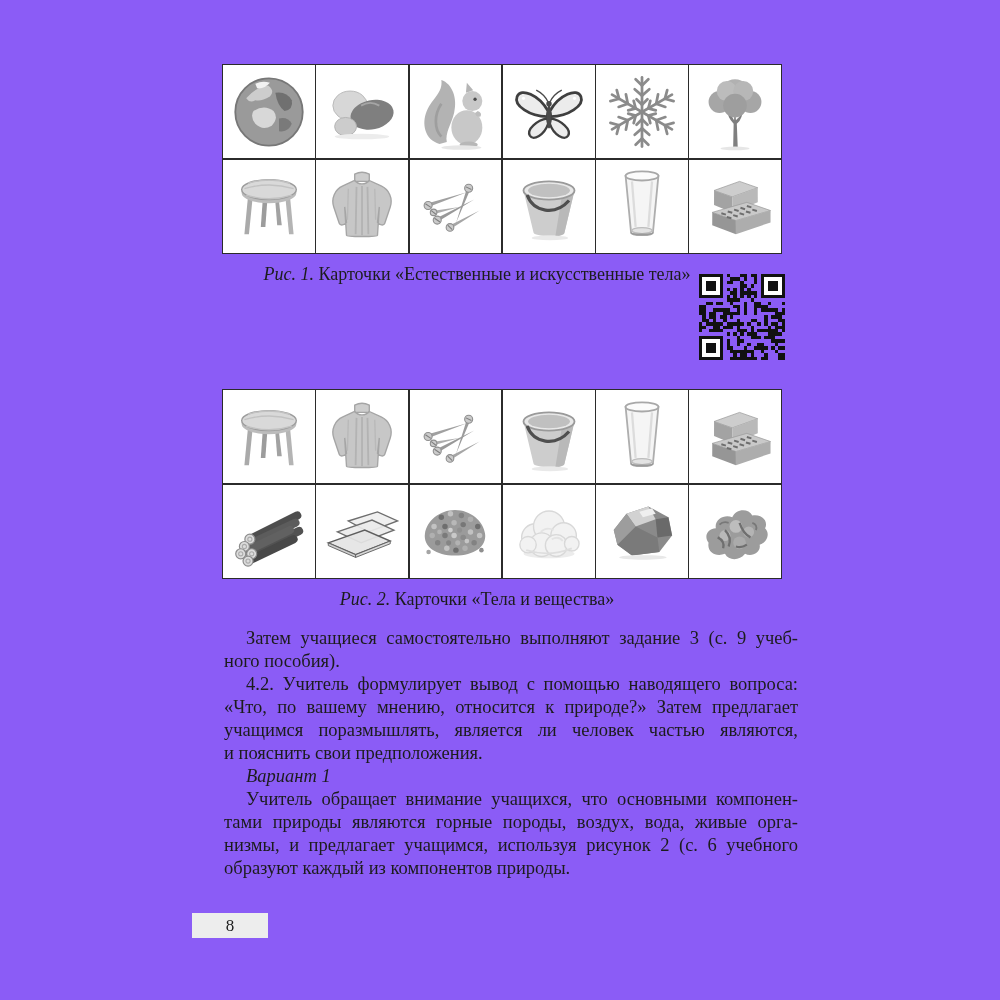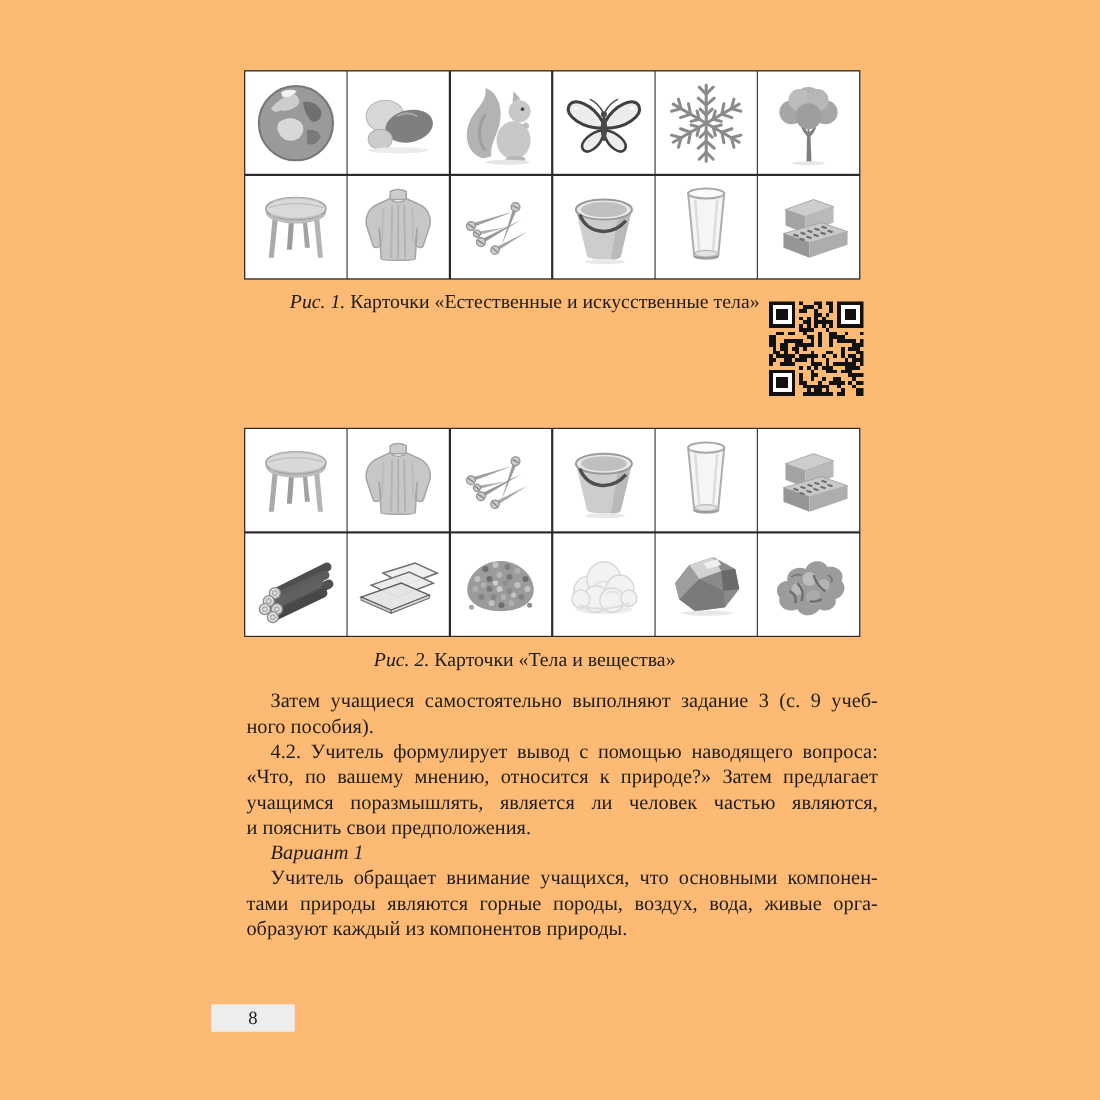--- a/index.html
+++ b/index.html
@@ -1,16 +1,16 @@
 <!DOCTYPE html>
 <html><head>
 <meta charset="utf-8">
 <style>
   html,body{margin:0;padding:0;background:#fff;}
-  .page{position:relative;width:1000px;height:1000px;background:#fdba74;
+  .page{position:relative;width:1000px;height:1000px;background:#8b5cf6;
         font-family:"Liberation Serif","DejaVu Serif",serif;color:#1c1c1c;overflow:hidden;}
 
   
   .cards-table{position:absolute;left:222px;width:560px;box-sizing:border-box;
                display:grid;grid-template-columns:repeat(6,1fr);grid-template-rows:93px 93px;
                gap:1.5px;background:#2b2b2b;border:1.5px solid #2b2b2b;}
   #table1{top:64px;}
   #table2{top:389px;}
   .cell{background:#fff;display:flex;align-items:center;justify-content:center;overflow:hidden;}
   .cell svg{width:82px;height:82px;display:block;}
@@ -649,18 +649,19 @@
   <div class="textblock">
     <div class="tline first">Затем учащиеся самостоятельно выполняют задание 3 (с. 9 учеб-</div>
     <div class="tline last">ного пособия).</div>
     <div class="tline first">4.2. Учитель формулирует вывод с помощью наводящего вопроса:</div>
     <div class="tline">«Что, по вашему мнению, относится к природе?» Затем предлагает</div>
     <div class="tline">учащимся поразмышлять, является ли человек частью являются,</div>
     <div class="tline last">и пояснить свои предположения.</div>
     <div class="tline variant">Вариант 1</div>
     <div class="tline first">Учитель обращает внимание учащихся, что основными компонен-</div>
     <div class="tline">тами природы являются горные породы, воздух, вода, живые орга-</div>
+    <div class="tline">низмы, и предлагает учащимся, используя рисунок 2 (с. 6 учебного</div>
     <div class="tline last">образуют каждый из компонентов природы.</div>
   </div>
 
   <div class="pagenum">8</div>
 
 </div>
 
 </body></html>

